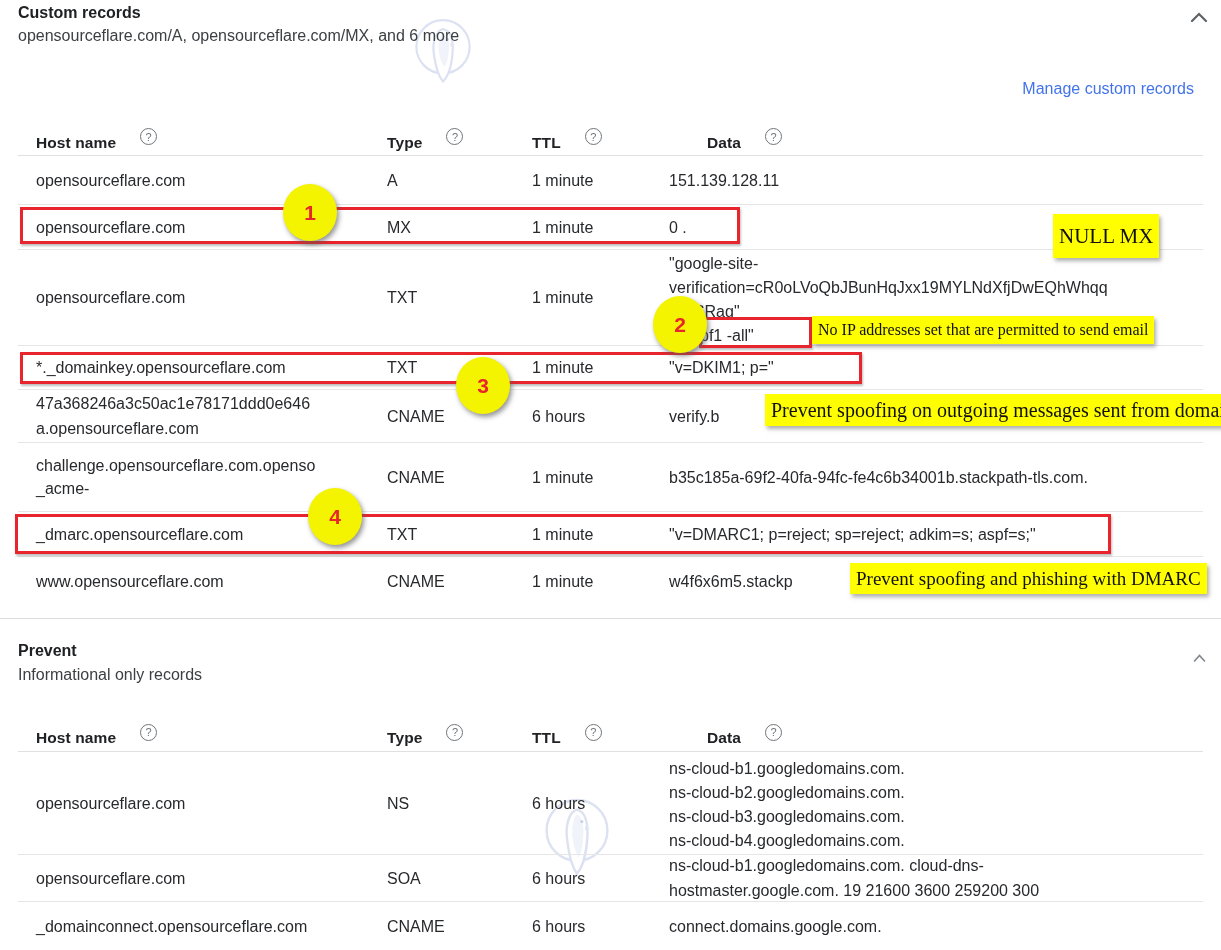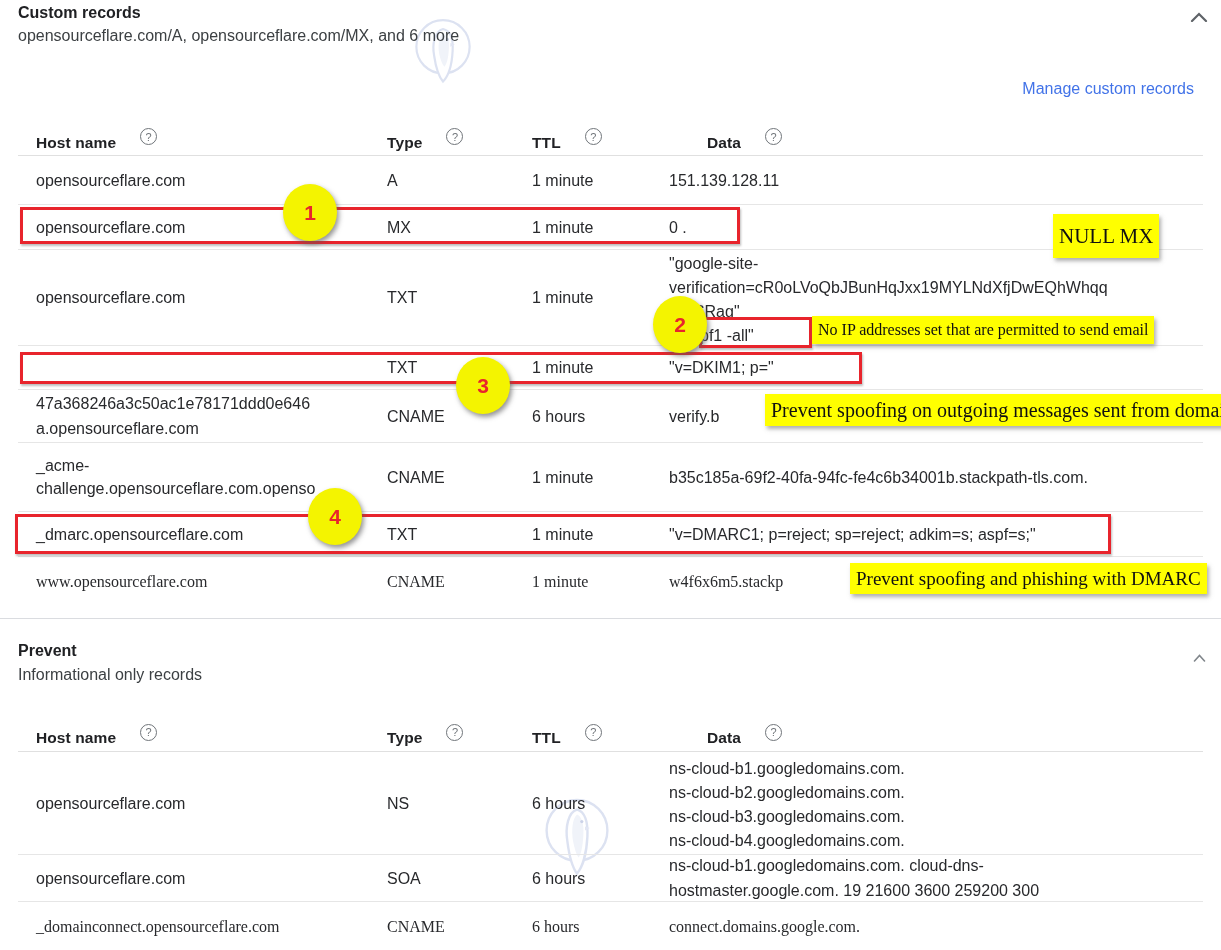--- a/index.html
+++ b/index.html
@@ -10,21 +10,21 @@
   
   .sec-title { position:absolute; left:18px; font-size:16px; font-weight:700; color:#202124; }
   .sec-subtitle { position:absolute; left:18px; font-size:16px; color:#3c4043; }
   .chevron { position:absolute; cursor:pointer; }
   .manage-link { position:absolute; right:27px; top:80px; font-size:16px; color:#4273e8; text-decoration:none; cursor:pointer; }
 
   
   .thead, .trow { position:absolute; left:18px; right:18px; }
   .thead { border-bottom:1px solid #e0e0e0; }
   .trow { border-bottom:1px solid #e6e6e6; }
-  .trow.noline { border-bottom:none;font-family:Liberation Serif, serif; }
+  .trow.noline { border-bottom:none; }
   .hcell { position:absolute; top:0; bottom:0; display:flex; align-items:center; gap:24px; }
   .hlabel { font-size:15.5px; font-weight:700; color:#202124; letter-spacing:.1px;margin-top:12px; }
   .help-icon { width:17px; height:17px; border:1.5px solid #70757a; border-radius:50%;
                color:#70757a; font-size:11px; line-height:14px; display:flex; align-items:center;
                justify-content:center; cursor:pointer; }
   .cell { position:absolute; top:0; bottom:0; display:flex; flex-direction:column; justify-content:center; }
   .cell .line { font-size:16px; color:#28292c; line-height:25px; white-space:nowrap; }
   .c-host { left:18px; width:330px; }
   .c-type { left:369px; width:120px; }
   .c-ttl  { left:514px; width:150px; }
@@ -138,20 +138,23 @@
         </div>
       <div class="cell c-data top" style="padding-top:2px;">
         <div class="line" style="line-height:24px;">"google-site-</div>
         <div class="line" style="line-height:24px;">verification=cR0oLVoQbJBunHqJxx19MYLNdXfjDwEQhWhqq</div>
         <div class="line" style="line-height:24px;">wMSRag"</div>
         <div class="line" style="line-height:24px;">"v=spf1 -all"</div>
       </div>
     </div>
 
     <div class="trow" style="top:346px; height:44px;">
+      <div class="cell c-host">
+          <div class="line">*._domainkey.opensourceflare.com</div>
+        </div>
       <div class="cell c-type">
           <div class="line">TXT</div>
         </div>
       <div class="cell c-ttl">
           <div class="line">1 minute</div>
         </div>
       <div class="cell c-data">
           <div class="line">"v=DKIM1; p="</div>
         </div>
     </div>
@@ -167,22 +170,22 @@
       <div class="cell c-ttl">
           <div class="line">6 hours</div>
         </div>
       <div class="cell c-data">
           <div class="line">verify.b</div>
         </div>
     </div>
 
     <div class="trow" style="top:443px; height:69px;">
       <div class="cell c-host">
+        <div class="line" style="line-height:23px;">challenge.opensourceflare.com.openso</div>
         <div class="line" style="line-height:23px;">_acme-</div>
-        <div class="line" style="line-height:23px;">challenge.opensourceflare.com.openso</div>
       </div>
       <div class="cell c-type">
           <div class="line">CNAME</div>
         </div>
       <div class="cell c-ttl">
           <div class="line">1 minute</div>
         </div>
       <div class="cell c-data">
           <div class="line">b35c185a-69f2-40fa-94fc-fe4c6b34001b.stackpath-tls.com.</div>
         </div>

